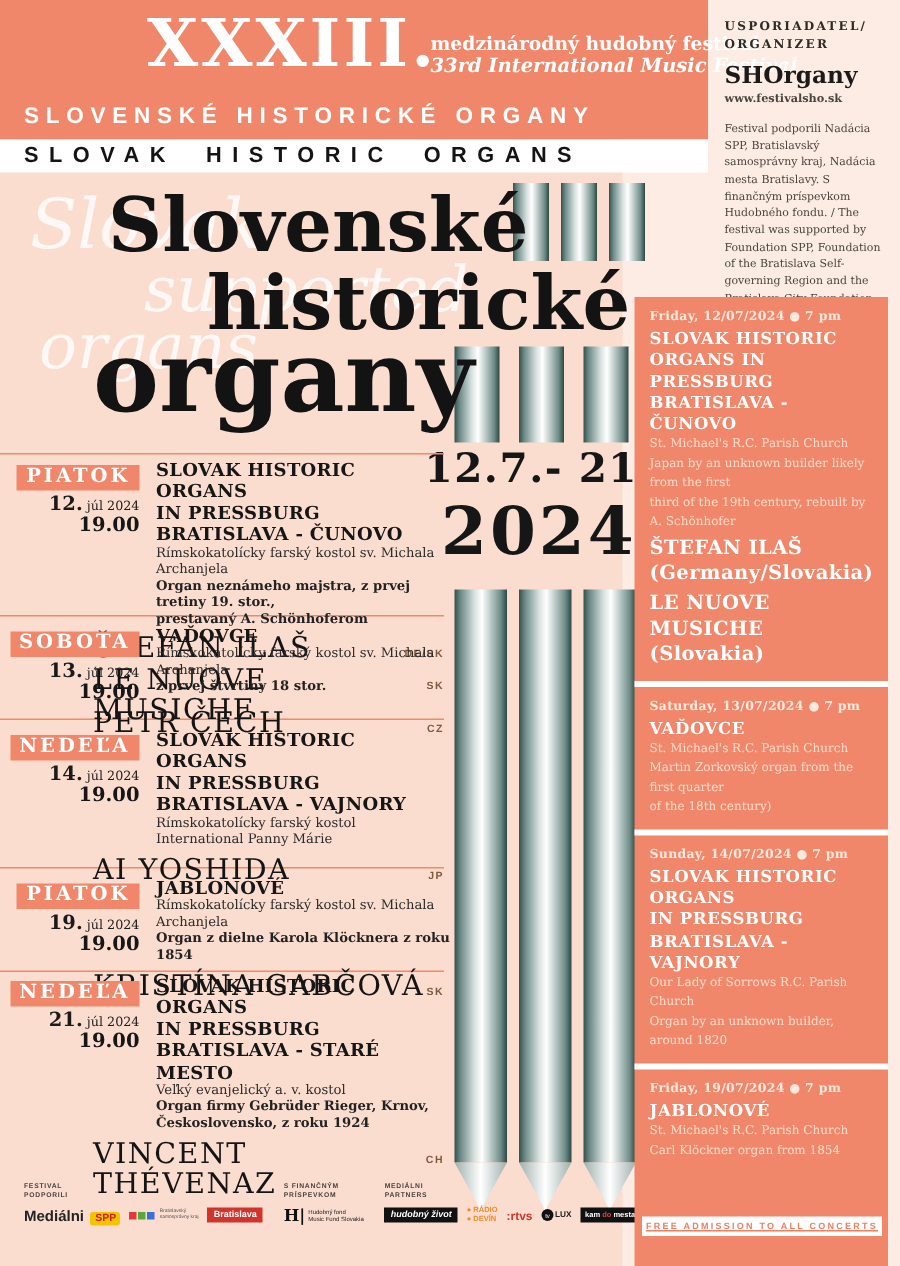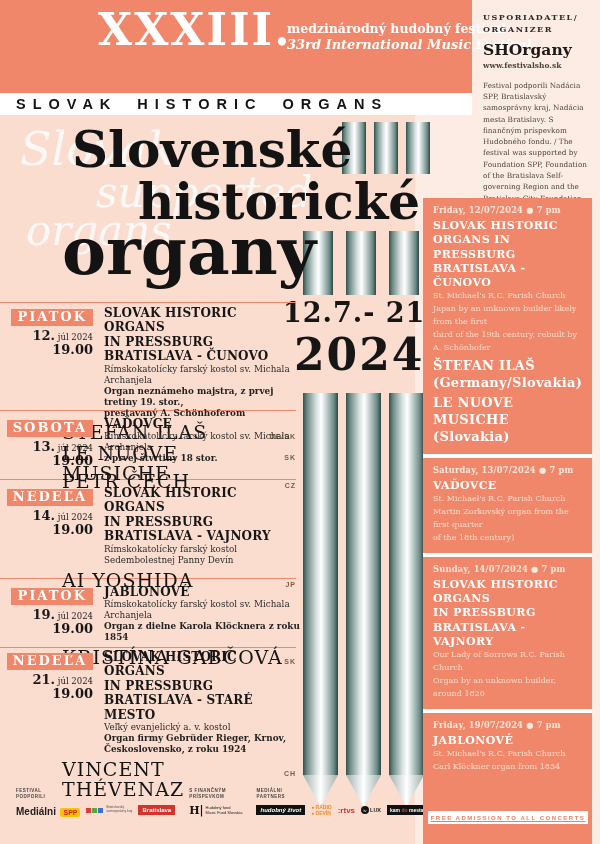--- a/index.html
+++ b/index.html
@@ -114,20 +114,21 @@
 </head>
 <body>
 
 <div class="poster">
   <div class="right-strip"></div>
 
   <div class="band">
     <div class="xxxiii">XXXIII.</div>
     <div class="fest-sk">medzinárodný hudobný festival</div>
     <div class="fest-en">33rd International Music Festival</div>
+    <div class="band-sk">SLOVENSKÉ HISTORICKÉ ORGANY</div>
   </div>
   <div class="band-en">
     <span>SLOVAK HISTORIC ORGANS</span>
   </div>
 
   <div class="ghost g1">Slovak</div>
   <div class="ghost g2">supported</div>
   <div class="ghost g3">organs</div>
   <div class="t t1">Slovenské</div>
   <div class="t t2">historické</div>
@@ -195,21 +196,21 @@
         </div>
       </div>
       <div class="listing" style="top: 486px;">
         <div class="l-row">
           <div class="l-left"><span class="l-label">NEDEĽA</span><div class="l-date"><span class="l-daynum">14.</span><span> júl 2024</span></div><div class="l-time">19.00</div></div>
           <div class="l-body">
             <div class="l-title">SLOVAK HISTORIC ORGANS</div>
             <div class="l-title">IN PRESSBURG</div>
             <div class="l-title">BRATISLAVA - VAJNORY</div>
             <div class="l-venue">Rímskokatolícky farský kostol</div>
-            <div class="l-venue">Sedembolestnej Panny Devín</div>
+            <div class="l-venue">International Panny Márie</div>
           </div>
         </div>
         <div class="l-performers">
           <div class="l-perf-row">
             <span class="l-perf-name">AI YOSHIDA</span>
             <span class="l-perf-code">JP</span>
           </div>
         </div>
       </div>
       <div class="listing" style="top: 585px;">

